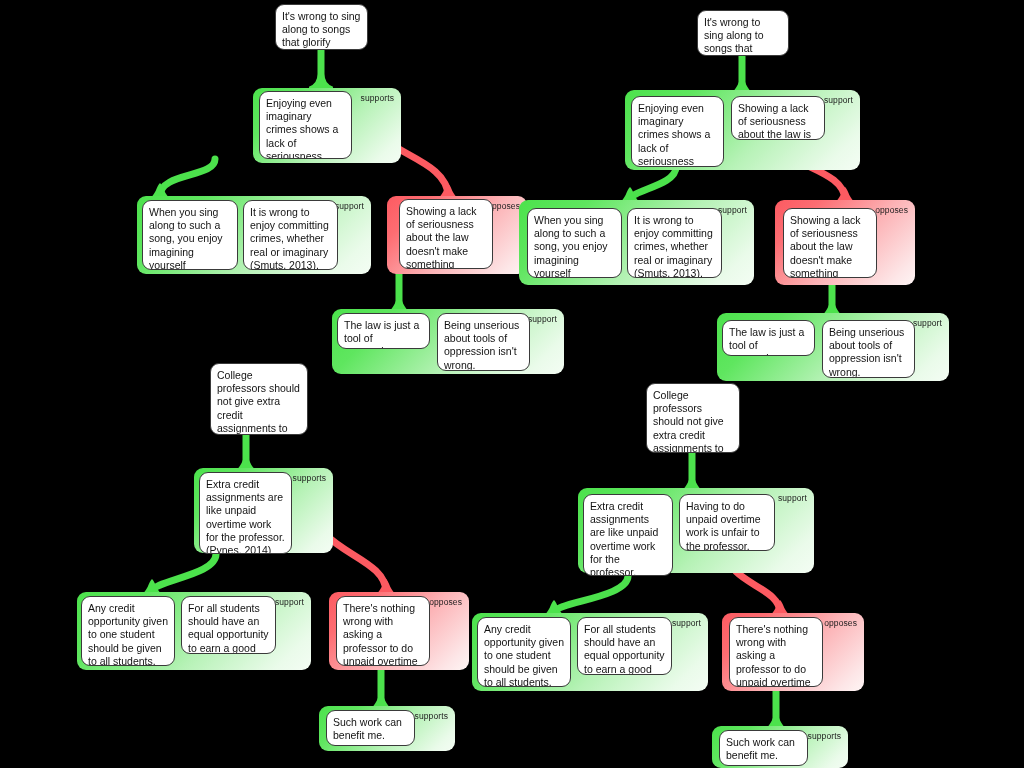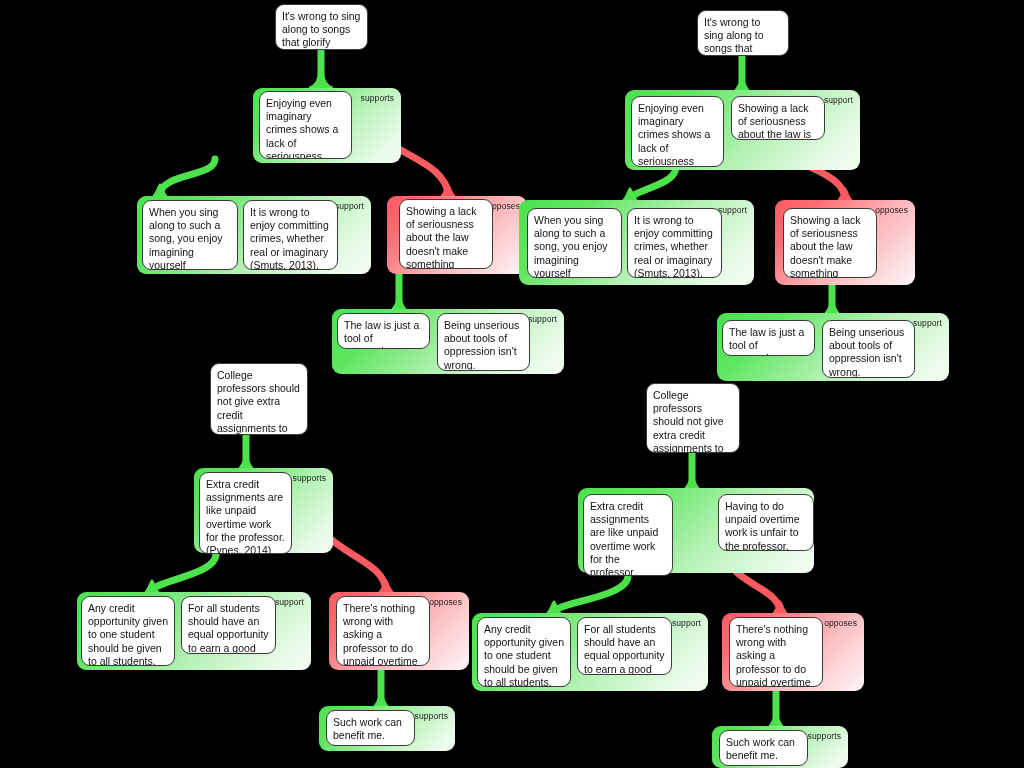--- a/index.html
+++ b/index.html
@@ -173,21 +173,21 @@
       <div class="group supports" style="left: 472px; top: 613px; width: 236px; height: 78px;">
         <span class="group-label">support</span>
       </div>
       <div class="group opposes" style="left: 722px; top: 613px; width: 142px; height: 78px;">
         <span class="group-label">opposes</span>
       </div>
       <div class="group supports" style="left: 712px; top: 726px; width: 136px; height: 42px;">
         <span class="group-label">supports</span>
       </div>
       <div class="card" style="left: 583px; top: 494px; width: 90px; height: 82px;"><span>Extra credit assignments are like unpaid overtime work for the professor. (Pynes, 2014)</span></div>
-      <div class="card" style="left: 679px; top: 494px; width: 96px; height: 57px; margin-left: 39px;"><span>Having to do unpaid overtime work is unfair to the professor.</span></div>
+      <div class="card" style="left: 679px; top: 494px; width: 96px; height: 57px;"><span>Having to do unpaid overtime work is unfair to the professor.</span></div>
       <div class="card" style="left: 477px; top: 617px; width: 94px; height: 70px;"><span>Any credit opportunity given to one student should be given to all students.</span></div>
       <div class="card" style="left: 577px; top: 617px; width: 95px; height: 58px;"><span>For all students should have an equal opportunity to earn a good grade.</span></div>
       <div class="card" style="left: 729px; top: 617px; width: 94px; height: 70px;"><span>There's nothing wrong with asking a professor to do unpaid overtime work.</span></div>
       <div class="card" style="left: 719px; top: 730px; width: 89px; height: 36px;"><span>Such work can benefit me.</span></div>
       <div class="card root" style="left: 646px; top: 383px; width: 94px; height: 70px;"><span>College professors should not give extra credit assignments to individual students.</span></div>
     </div>
 
 </div>
 
 </body></html>

